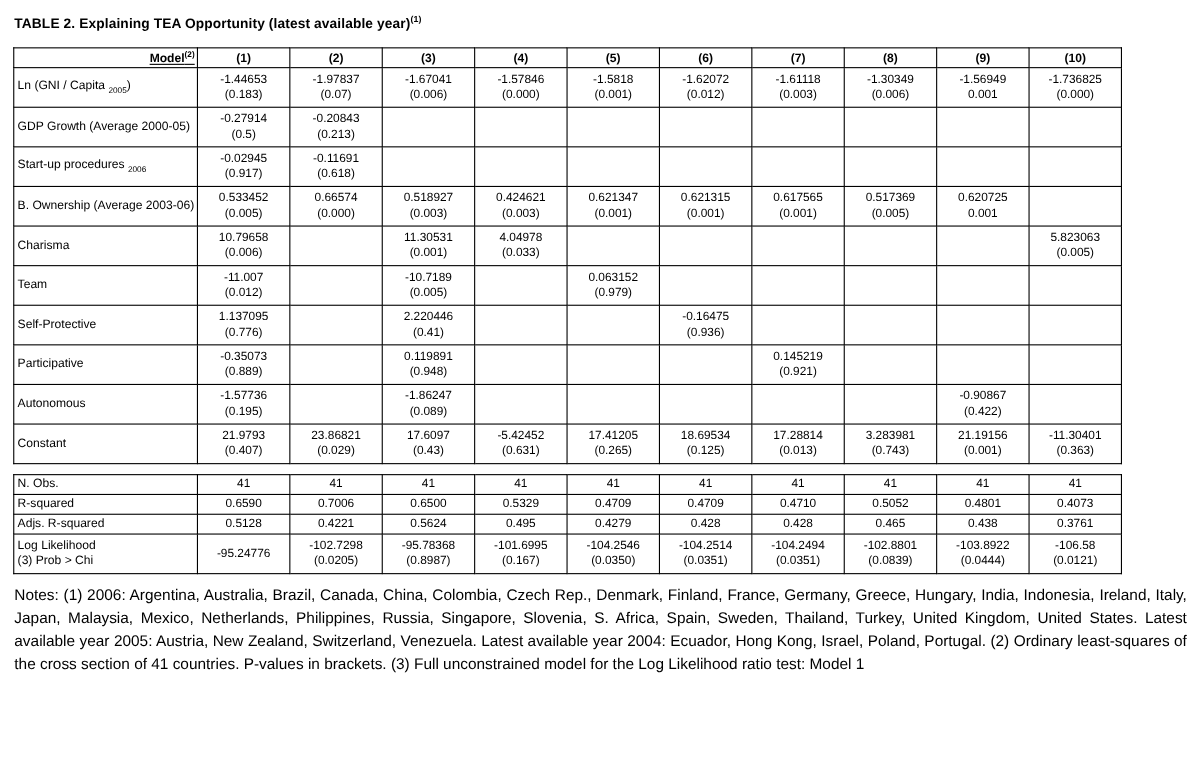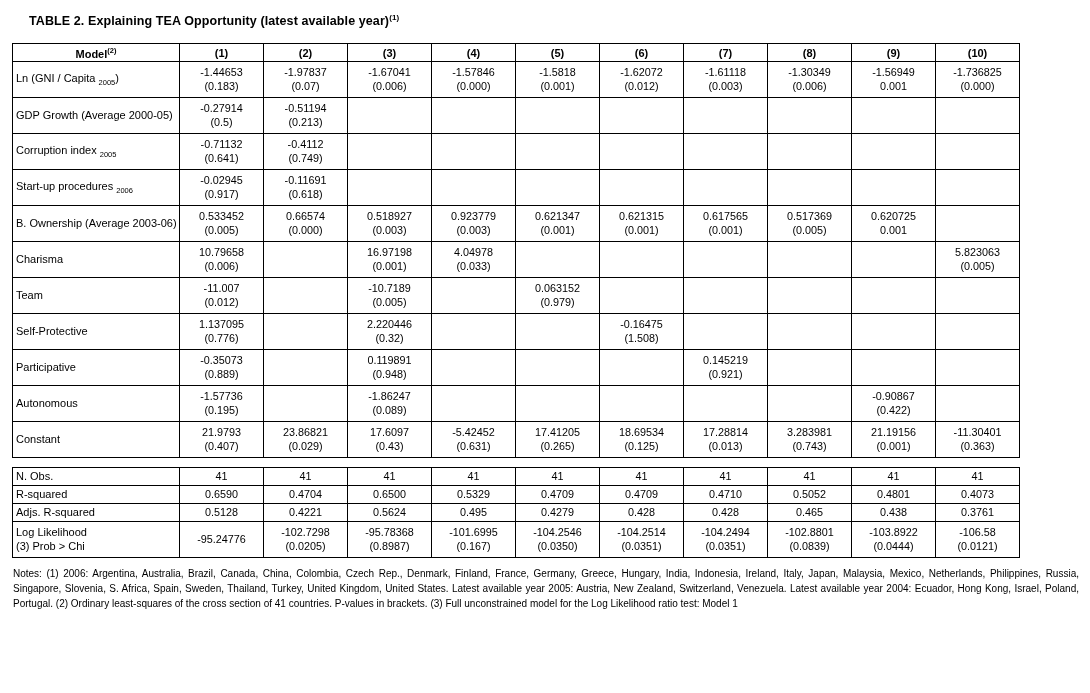--- a/index.html
+++ b/index.html
@@ -3,27 +3,27 @@
 <meta charset="utf-8">
 <style>
   * { box-sizing: border-box; }
   html, body { margin: 0; padding: 0; background: #ffffff; }
   body {
     width: 1090px; height: 693px; overflow: hidden;
     font-family: "Liberation Sans", "DejaVu Sans", sans-serif;
     color: #000;
   }
   .page { padding: 11px 12px; }
-  .title { font-size: 12.5px; font-weight: bold; margin: 2px 0 15px 17px; letter-spacing: 0.1px; }
+  .title { font-size: 12.5px; font-weight: bold; margin: 2px 0 15px 1px; letter-spacing: 0.1px; }
   .title sup { font-size: 8px; font-weight: bold; }
 
   table.t { border-collapse: collapse; table-layout: fixed; width: 1007px; }
   table.t td, table.t th { border: 1px solid #000; overflow: hidden; }
 
-  th.lbl-h { font-size: 11px; font-weight: bold; text-align: center; height: 18px; padding: 1px 2px; }
+  th.lbl-h { font-size: 11px; font-weight: bold; text-align: right; height: 18px; padding: 1px 2px; text-decoration: underline; }
   th.num-h { font-size: 11px; font-weight: bold; text-align: center; padding: 1px 2px; }
   th sup { font-size: 7.5px; }
 
   td.lbl {
     font-size: 11px; text-align: left; padding: 1px 2px 1px 3px;
     vertical-align: middle; line-height: 1.25;
   }
   td.lbl sub { font-size: 7.5px; }
 
   td.num {
@@ -31,21 +31,21 @@
     font-size: 10.8px; padding: 1px 0; line-height: 1.25;
   }
   td.num .v, td.num .p { white-space: nowrap; }
 
   #main-table tbody tr { height: 36px; }
   #stats-table { margin-top: 9px; padding-left: 32px; }
   #stats-table tr.short { height: 18px; }
   #stats-table tr.tall { height: 36px; }
 
   .notes {
-    font-size: 10px; line-height: 1.5; margin: 8px 1px 0 1px;
+    font-size: 14px; line-height: 1.5; margin: 8px 1px 0 1px;
     width: 1066px; color: #000; text-align: justify;
   }
 </style>
 </head>
 <body>
 
 <div class="page">
 
   <div class="title">
     <span>TABLE 2. Explaining TEA Opportunity (latest available year)</span><sup>(1)</sup>
@@ -124,41 +124,22 @@
             <div class="p">(0.000)</div>
           </td>
         </tr>
         <tr>
           <td class="lbl">GDP Growth (Average 2000-05)</td>
           <td class="num">
             <div class="v">-0.27914</div>
             <div class="p">(0.5)</div>
           </td>
           <td class="num">
-            <div class="v">-0.51194</div>
+            <div class="v">-0.20843</div>
             <div class="p">(0.213)</div>
-          </td>
-          <td class="num"></td>
-          <td class="num"></td>
-          <td class="num"></td>
-          <td class="num"></td>
-          <td class="num"></td>
-          <td class="num"></td>
-          <td class="num"></td>
-          <td class="num"></td>
-        </tr>
-        <tr>
-          <td class="lbl">Corruption index <sub>2005</sub></td>
-          <td class="num">
-            <div class="v">-0.71132</div>
-            <div class="p">(0.641)</div>
-          </td>
-          <td class="num">
-            <div class="v">-0.4112</div>
-            <div class="p">(0.749)</div>
           </td>
           <td class="num"></td>
           <td class="num"></td>
           <td class="num"></td>
           <td class="num"></td>
           <td class="num"></td>
           <td class="num"></td>
           <td class="num"></td>
           <td class="num"></td>
         </tr>
@@ -189,21 +170,21 @@
           </td>
           <td class="num">
             <div class="v">0.66574</div>
             <div class="p">(0.000)</div>
           </td>
           <td class="num">
             <div class="v">0.518927</div>
             <div class="p">(0.003)</div>
           </td>
           <td class="num">
-            <div class="v">0.923779</div>
+            <div class="v">0.424621</div>
             <div class="p">(0.003)</div>
           </td>
           <td class="num">
             <div class="v">0.621347</div>
             <div class="p">(0.001)</div>
           </td>
           <td class="num">
             <div class="v">0.621315</div>
             <div class="p">(0.001)</div>
           </td>
@@ -222,21 +203,21 @@
           <td class="num"></td>
         </tr>
         <tr>
           <td class="lbl">Charisma</td>
           <td class="num">
             <div class="v">10.79658</div>
             <div class="p">(0.006)</div>
           </td>
           <td class="num"></td>
           <td class="num">
-            <div class="v">16.97198</div>
+            <div class="v">11.30531</div>
             <div class="p">(0.001)</div>
           </td>
           <td class="num">
             <div class="v">4.04978</div>
             <div class="p">(0.033)</div>
           </td>
           <td class="num"></td>
           <td class="num"></td>
           <td class="num"></td>
           <td class="num"></td>
@@ -270,27 +251,27 @@
         </tr>
         <tr>
           <td class="lbl">Self-Protective</td>
           <td class="num">
             <div class="v">1.137095</div>
             <div class="p">(0.776)</div>
           </td>
           <td class="num"></td>
           <td class="num">
             <div class="v">2.220446</div>
-            <div class="p">(0.32)</div>
+            <div class="p">(0.41)</div>
           </td>
           <td class="num"></td>
           <td class="num"></td>
           <td class="num">
             <div class="v">-0.16475</div>
-            <div class="p">(1.508)</div>
+            <div class="p">(0.936)</div>
           </td>
           <td class="num"></td>
           <td class="num"></td>
           <td class="num"></td>
           <td class="num"></td>
         </tr>
         <tr>
           <td class="lbl">Participative</td>
           <td class="num">
             <div class="v">-0.35073</div>
@@ -427,21 +408,21 @@
           <td class="num">
             <div class="v">41</div>
           </td>
         </tr>
         <tr class="short">
           <td class="lbl">R-squared</td>
           <td class="num">
             <div class="v">0.6590</div>
           </td>
           <td class="num">
-            <div class="v">0.4704</div>
+            <div class="v">0.7006</div>
           </td>
           <td class="num">
             <div class="v">0.6500</div>
           </td>
           <td class="num">
             <div class="v">0.5329</div>
           </td>
           <td class="num">
             <div class="v">0.4709</div>
           </td>

